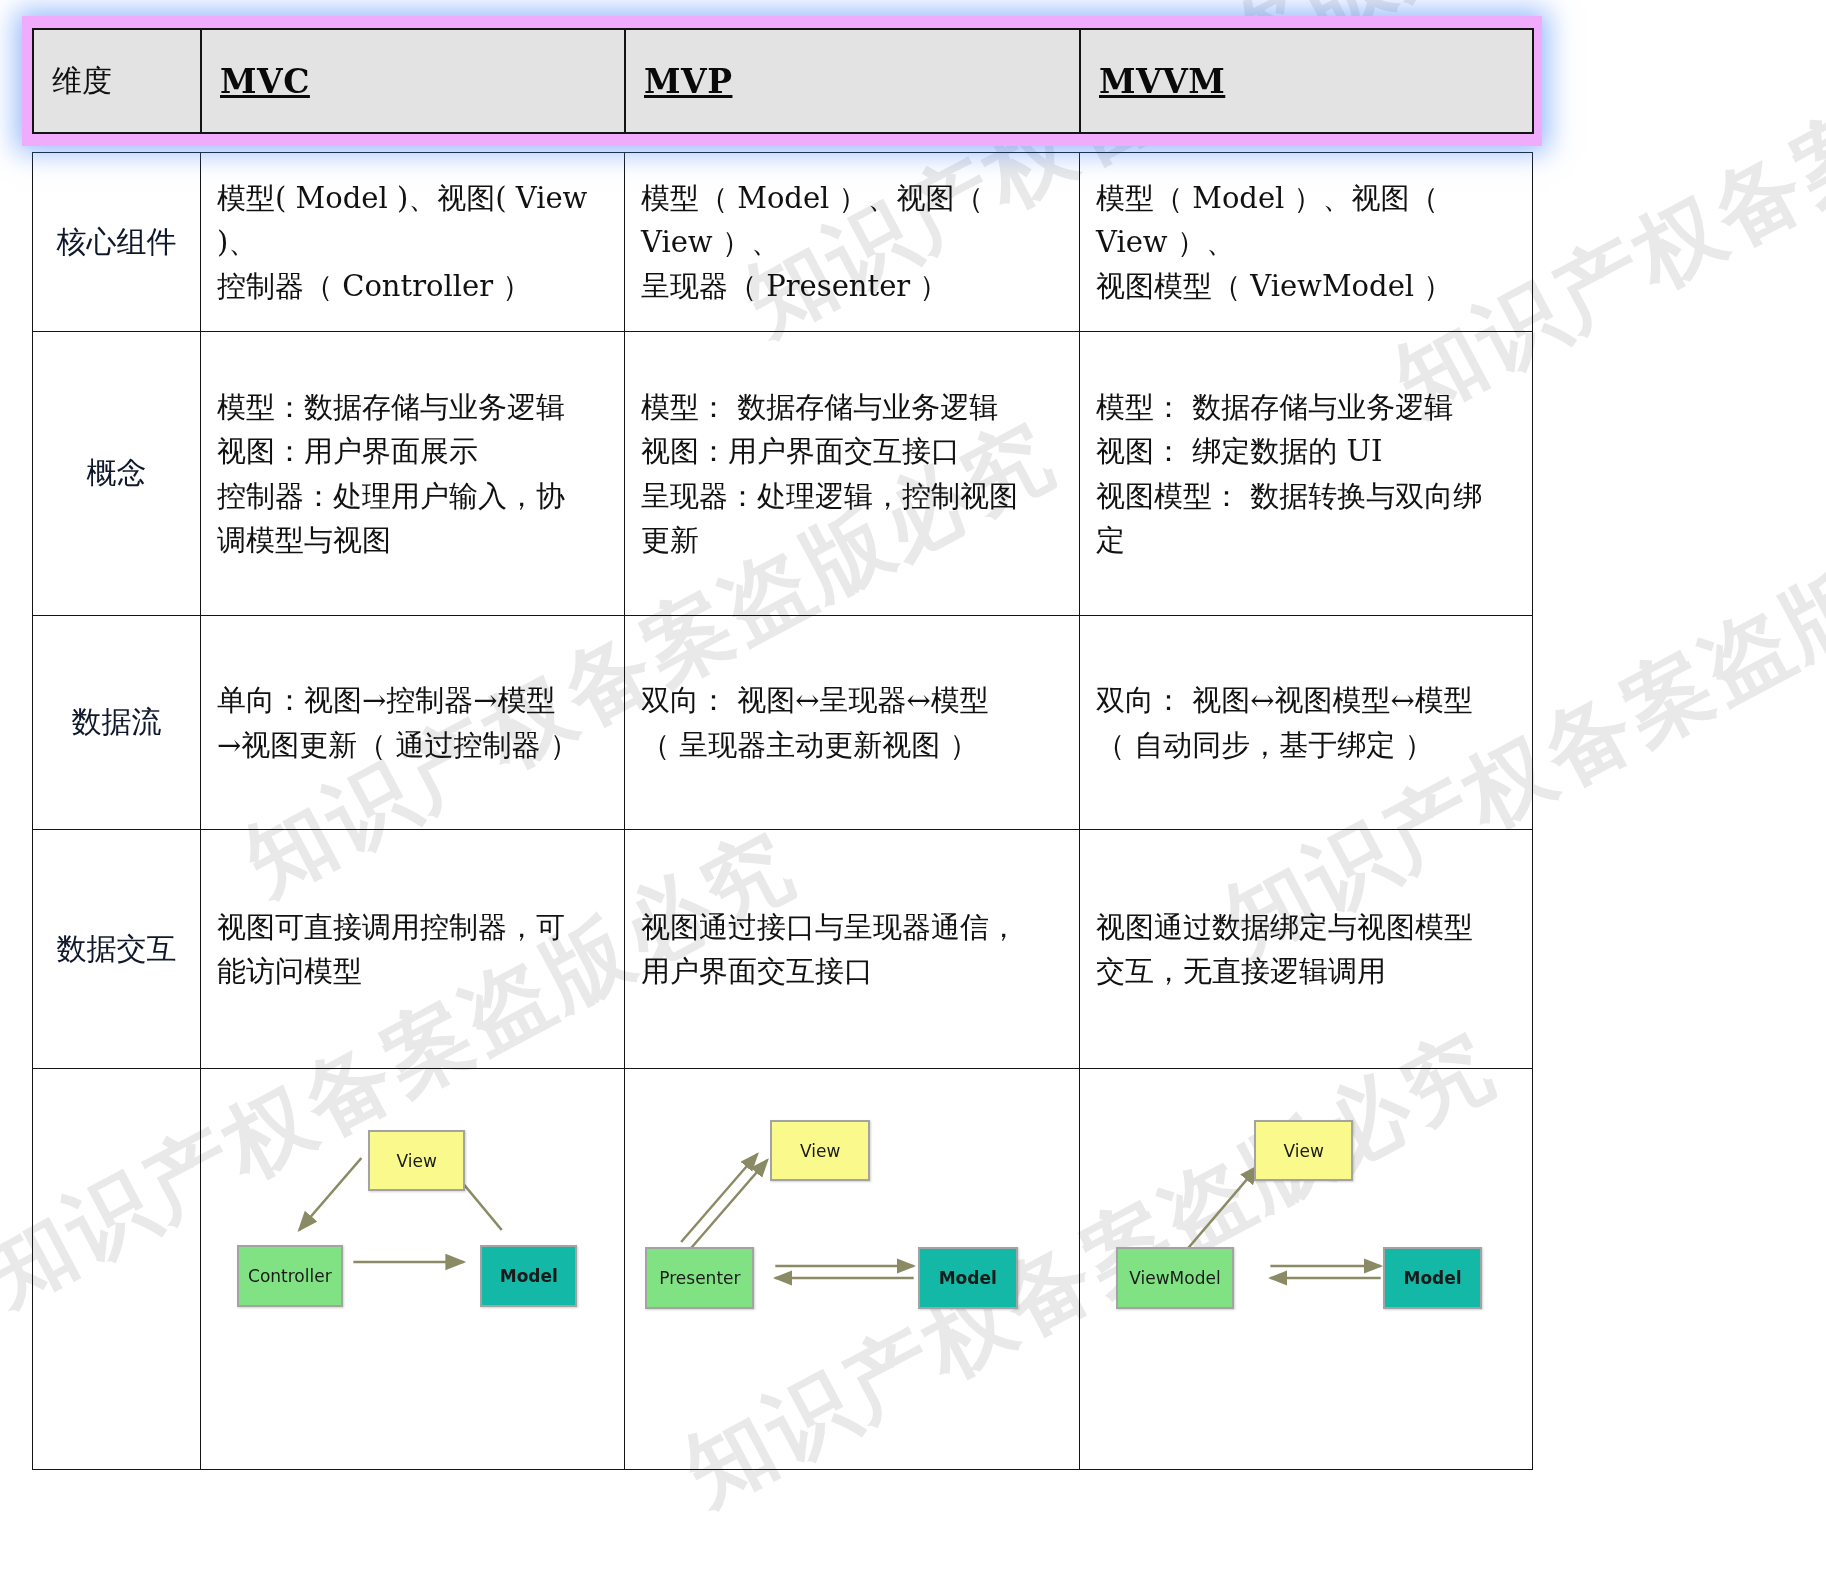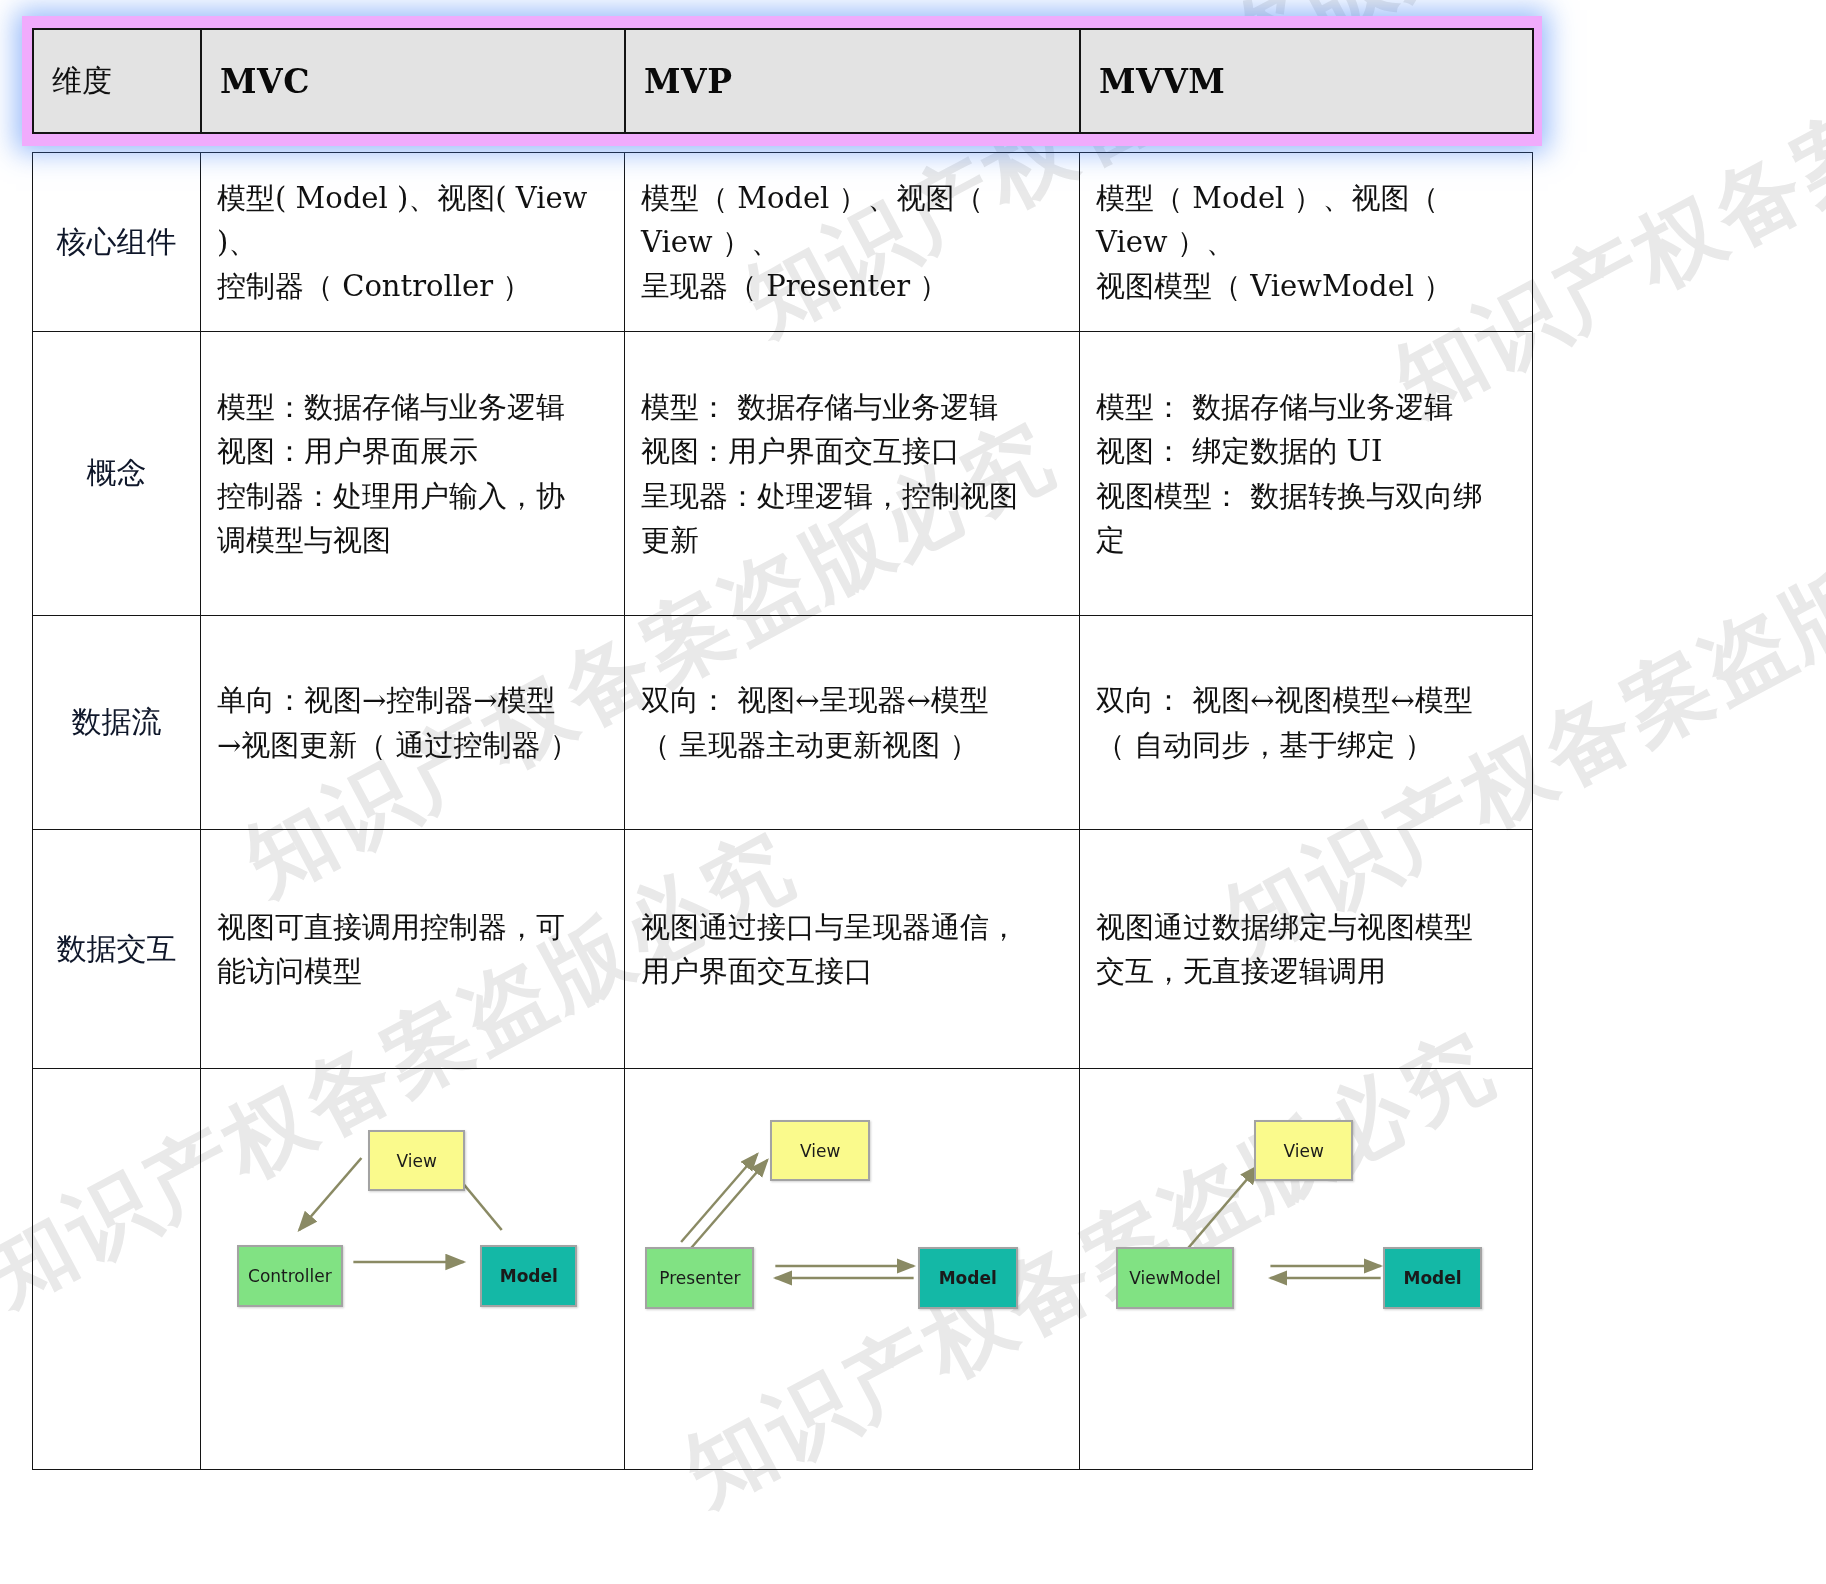--- a/index.html
+++ b/index.html
@@ -66,21 +66,21 @@
     text-align:left;
     padding:20px 18px;
     height:62px;
   }
   .th-dim{
     font-family:"DejaVu Serif","Liberation Serif",serif;
     font-size:30px;color:#111;font-weight:400;
   }
   .th-lat{
     font-family:"DejaVu Serif","Liberation Serif",serif;
-    font-size:33px;color:#0a0a0a;font-weight:700;letter-spacing:.5px;
+    font-size:33px;color:#0a0a0a;font-weight:700;letter-spacing:.5px;text-decoration:underline;
   }
 
   .dimcell{
     text-align:center;
     font-size:30px;
     color:#0f172a;
     font-family:"DejaVu Serif","Liberation Serif",serif;
     line-height:1.35;
   }
   .cell{

